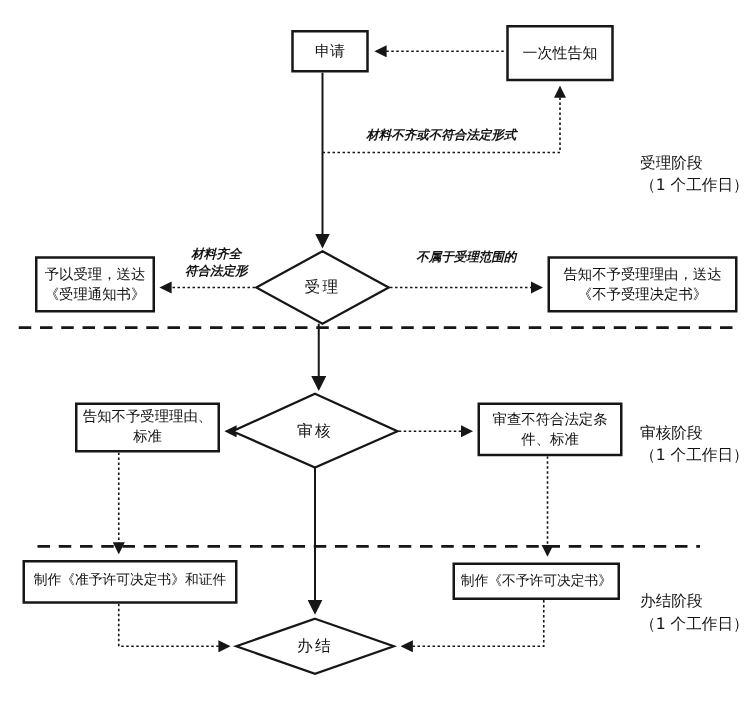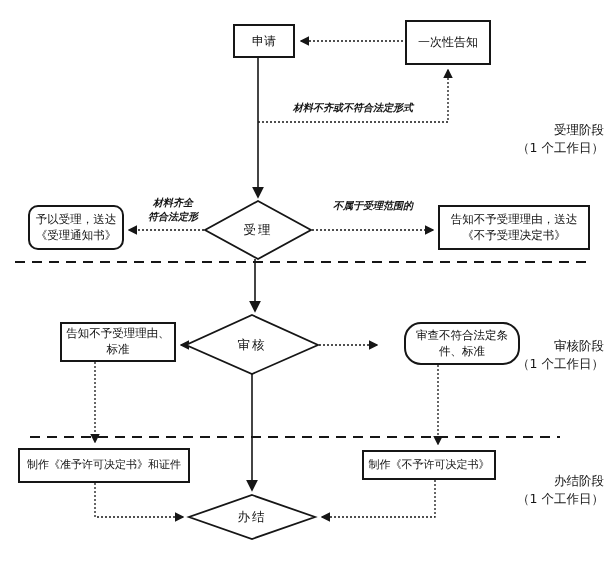--- a/index.html
+++ b/index.html
@@ -19,21 +19,21 @@
   .diamond-label{
     position:absolute;transform:translate(-50%,-50%);
     font-size:12.5px;letter-spacing:2px;white-space:nowrap;
   }
   .edge-label{
     position:absolute;font-size:10px;font-weight:bold;font-style:italic;
     white-space:nowrap;color:#141414;
   }
   .edge-label.center{text-align:center;white-space:normal;}
   .stage-label{
-    position:absolute;width:92px;text-align:right;font-size:12.5px;line-height:1.45;
+    position:absolute;width:92px;text-align:left;font-size:12.5px;line-height:1.45;
     color:#141414;
   }
   .stage-label .dur{white-space:nowrap;}
 </style>
 </head>
 <body>
 
 <div class="canvas">
 
   <svg class="wires" viewBox="0 0 605 564">
@@ -63,27 +63,27 @@
 
     <polygon points="258,201 311,230 258,259 205,230" fill="#ffffff" stroke="#161616" stroke-width="1.8"></polygon>
     <polygon points="252,315 318,345 252,374 186,345" fill="#ffffff" stroke="#161616" stroke-width="1.8"></polygon>
     <polygon points="252,495 315,517 252,539 189,517" fill="#ffffff" stroke="#161616" stroke-width="1.8"></polygon>
   </svg>
 
   <div class="node" style="left:233px;top:24px;width:62px;height:34px;">申请</div>
 
   <div class="node" style="left:405px;top:20px;width:86px;height:45px;">一次性告知</div>
 
-  <div class="node small" style="left:28px;top:205px;width:96px;height:45px;border-radius:10px;">予以受理，送达《受理通知书》</div>
+  <div class="node small" style="left:28px;top:205px;width:96px;height:45px;">予以受理，送达《受理通知书》</div>
 
   <div class="node small" style="left:438px;top:205px;width:152px;height:45px;">告知不予受理理由，送达《不予受理决定书》</div>
 
   <div class="node small" style="left:60px;top:322px;width:116px;height:40px;">告知不予受理理由、标准</div>
 
-  <div class="node small" style="left:404px;top:322px;width:116px;height:43px;border-radius:17px;">审查不符合法定条件、标准</div>
+  <div class="node small" style="left:382px;top:322px;width:116px;height:43px;">审查不符合法定条件、标准</div>
 
   <div class="node tiny" style="left:18px;top:448px;width:172px;height:35px;font-family:Liberation Mono, monospace;">制作《准予许可决定书》和证件</div>
 
   <div class="node tiny" style="left:362px;top:450px;width:134px;height:30px;">制作《不予许可决定书》</div>
 
   <div class="diamond-label" style="left:258px;top:230px;">受理</div>
   <div class="diamond-label" style="left:252px;top:345px;">审核</div>
   <div class="diamond-label" style="left:252px;top:517px;">办结</div>
 
   <div class="edge-label" style="left:293px;top:101px;">材料不齐或不符合法定形式</div>

